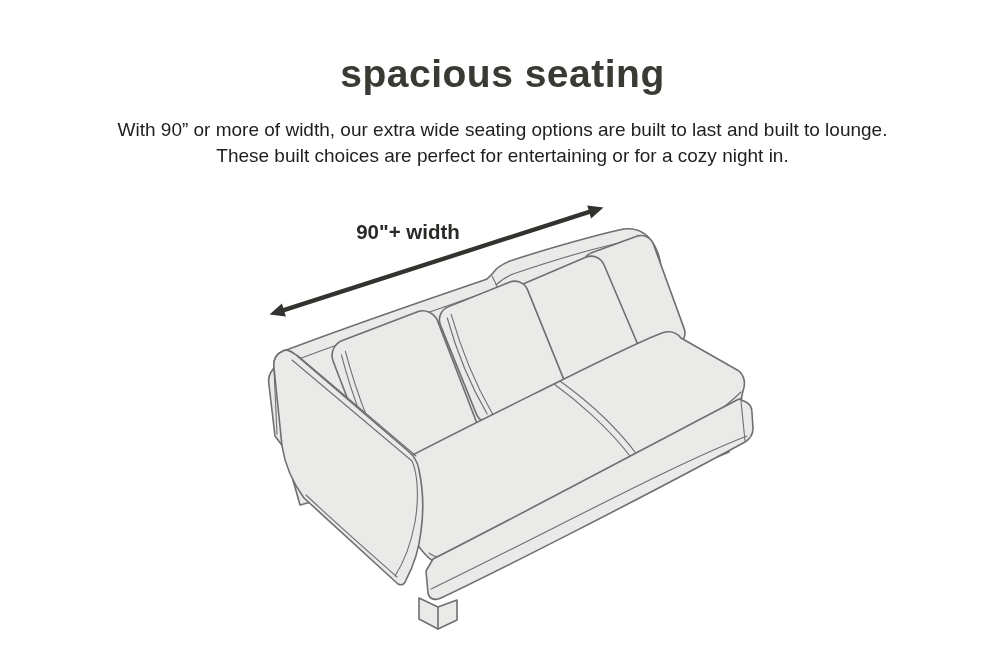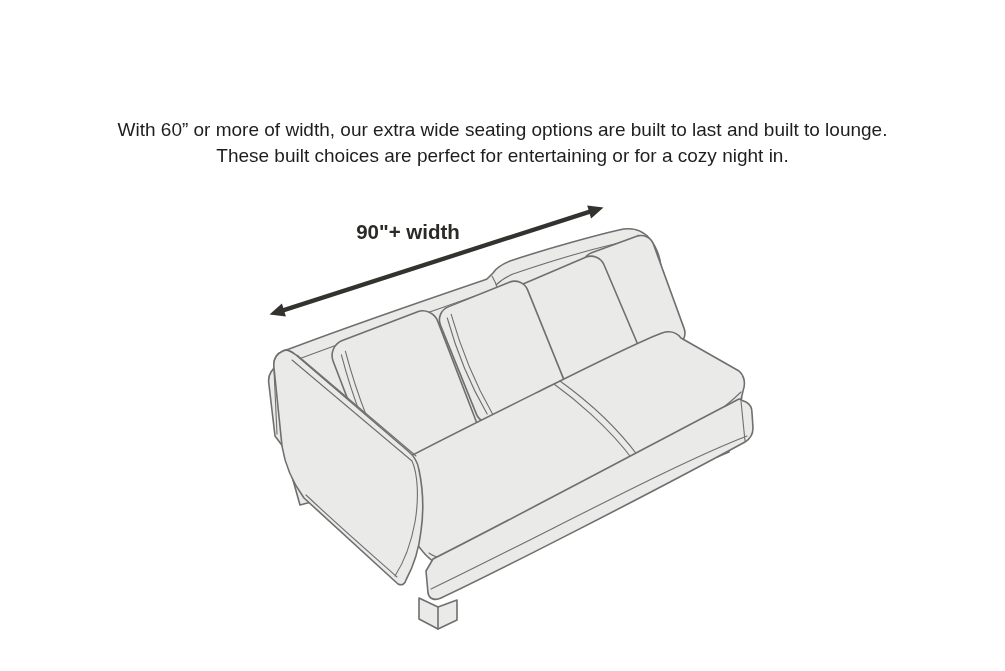--- a/index.html
+++ b/index.html
@@ -27,21 +27,22 @@
   .dim-label{
     font-family:"Liberation Sans", sans-serif;
     font-size:20.5px;font-weight:bold;fill:#2b2a27;
   }
 </style>
 </head>
 <body>
 
 <div class="page">
 
-  <p class="sub l1">With 60” or more of width, our extra wide seating options are built to last and built to lounge.</p>
+  <h1 class="title">spacious seating</h1>
+  <p class="sub l1">With 90” or more of width, our extra wide seating options are built to last and built to lounge.</p>
   <p class="sub l2">These built choices are perfect for entertaining or for a cozy night in.</p>
 
   <svg class="diagram-svg" width="1005" height="671" viewBox="0 0 1005 671">
 
     <g fill="#33322e" stroke="none">
       <line x1="283" y1="310.4" x2="590" y2="211.6" stroke="#33322e" stroke-width="4.3"></line>
       <polygon points="603.5,207.5 591.1,218.4 587.2,205.4"></polygon>
       <polygon points="269.5,314.5 285.9,316.6 281.9,303.6"></polygon>
     </g>
     <text class="dim-label" x="408" y="239" text-anchor="middle">90"+ width</text>

